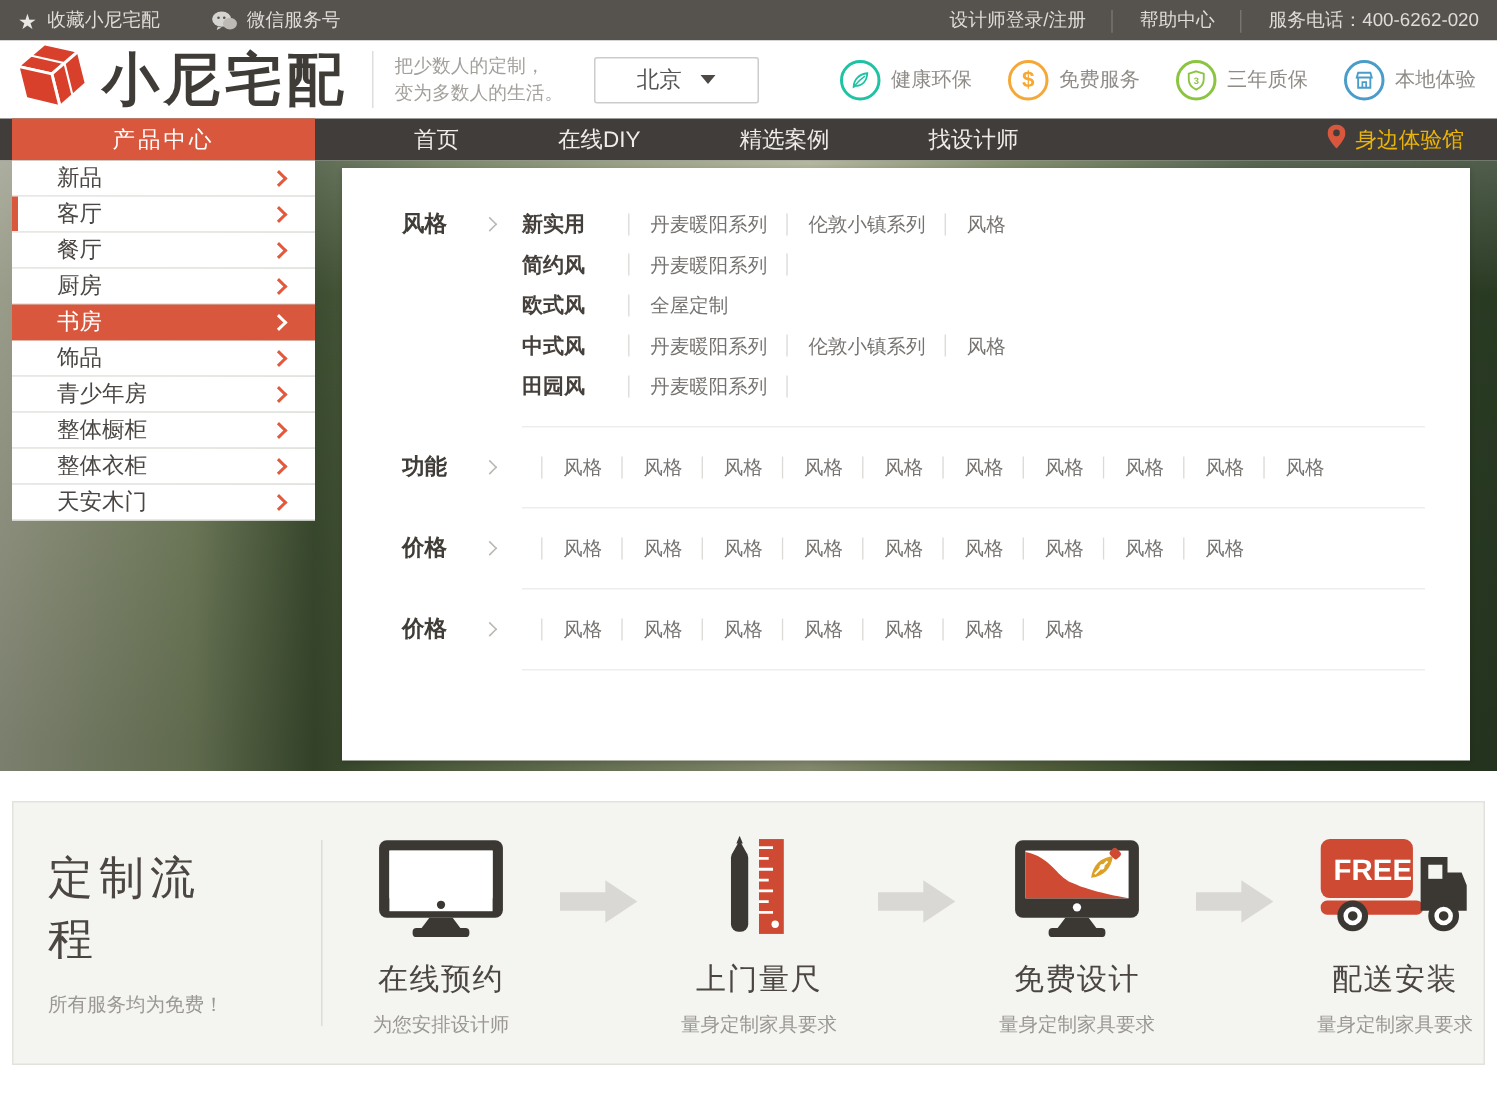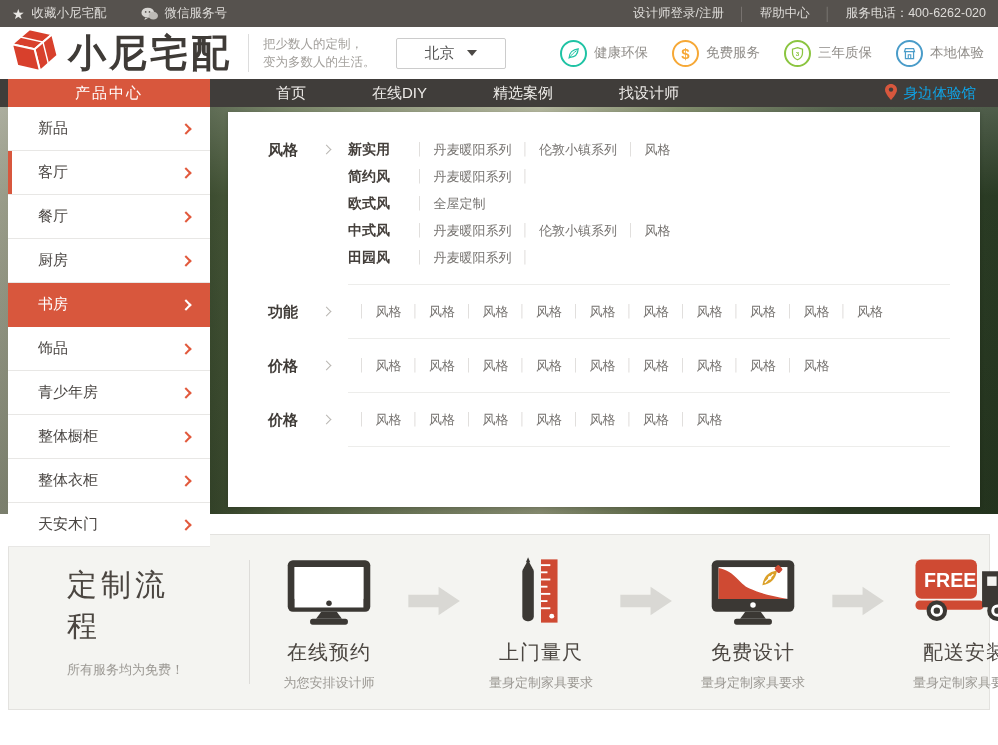--- a/index.html
+++ b/index.html
@@ -34,31 +34,31 @@
   .badge { display:flex; align-items:center; gap:7px; }
   .badge-circle { width:27px; height:27px; border-radius:50%; display:flex; align-items:center; justify-content:center; }
   .badge-label { font-size:13.5px; color:#8f8c88; }
   
   .nav { height:28px; background:#403d3a; display:flex; align-items:stretch; }
   .nav-red {
     width:202px; margin-left:8px; background:#d8573d; color:#fff; font-size:15px;
     display:flex; align-items:center; justify-content:center; letter-spacing:2px; cursor:pointer;
   }
   .nav-item { color:#efedea; font-size:15px; display:flex; align-items:center; margin-left:66px; cursor:pointer; }
-  .nav-exp { margin-left:auto; margin-right:22px; display:flex; align-items:center; gap:7px; color:#0ea5e9; font-size:14.5px; cursor:pointer; }
+  .nav-exp { margin-left:auto; margin-right:22px; display:flex; align-items:center; gap:7px; color:#eab308; font-size:14.5px; cursor:pointer; }
   
   .content {
     position:relative; height:407px;
     background:
       linear-gradient(180deg, rgba(255,255,255,0.18) 0%, rgba(255,255,255,0) 22%, rgba(15,25,10,0.22) 96%),
       linear-gradient(90deg,#9a9c8a 0%, #75805f 13%, #3c4c30 21%, #5d6c49 29%, #848d6c 42%, #a3a789 54%, #66744c 68%, #33442b 84%, #293a23 100%);
   }
   .sidebar { position:absolute; left:8px; top:0; width:202px; }
   .side-item {
-    position:relative; height:44px; background:#fff; border-bottom:1px solid #e8e7e5;
+    position:relative; height:24px; background:#fff; border-bottom:1px solid #e8e7e5;
     display:flex; align-items:center; padding:0 20px 0 30px; font-size:15px; color:#4a4643; cursor:pointer;
   }
   .side-item .chev { margin-left:auto; width:8px; height:8px; border-top:2px solid #e2593c; border-right:2px solid #e2593c; transform:rotate(45deg); }
   .side-item.hovered::before { content:""; position:absolute; left:0; top:0; bottom:0; width:4px; background:#d8573d; }
   .side-item.active { background:#d8573d; color:#fff; border-bottom-color:#d8573d; }
   .side-item.active .chev { border-color:#fff; }
   
   .panel {
     position:absolute; left:228px; top:5px; width:752px; height:395px; background:#fff;
     box-shadow:0 1px 4px rgba(0,0,0,0.18); padding:24px 18px 0 40px;
@@ -70,21 +70,21 @@
   .sec-rows { flex:1; }
   .p-row { line-height:27px; font-size:13px; display:flex; align-items:center; flex-wrap:wrap; }
   .row-name { font-size:14px; font-weight:bold; color:#45403c; width:58px; flex:none; }
   .p-sep { color:#dcdad7; margin:0 10px; font-size:12px; }
   .p-link { color:#767370; cursor:pointer; text-decoration:none; }
   .sec-divider { border-top:1px solid #ededeb; margin:13px 12px 13px 80px; }
   
   .gap { height:20px; background:#fff; }
   .process {
     margin:0 8px; height:176px; background:#f4f4f1; border:1px solid #e3e2df;
-    display:flex; align-items:center; padding:0 15px 0 58px;
+    display:flex; align-items:center; padding:0 15px 0 58px;justify-content:center;
   }
   .proc-left { width:120px; flex:none; }
   .proc-title { font-size:30px; color:#4b4641; letter-spacing:4px; }
   .proc-sub { font-size:13px; color:#9b9893; margin-top:14px; white-space:nowrap; }
   .proc-divider { width:1px; height:124px; background:#dddcd9; margin-left:62px; flex:none; }
   .steps { flex:1; display:flex; align-items:center; }
   .step { width:158px; text-align:center; }
   .step-icon { height:74px; display:flex; align-items:flex-end; justify-content:center; }
   .step-title { font-size:20px; color:#4b4641; margin-top:13px; letter-spacing:1px; }
   .step-desc { font-size:13px; color:#9b9893; margin-top:8px; }

